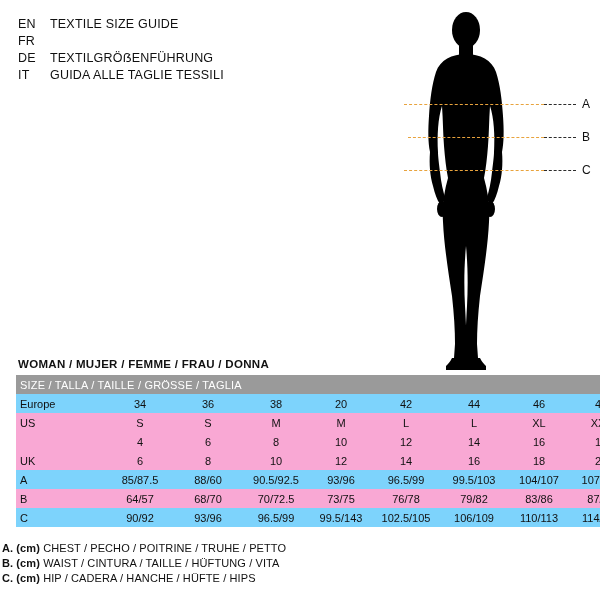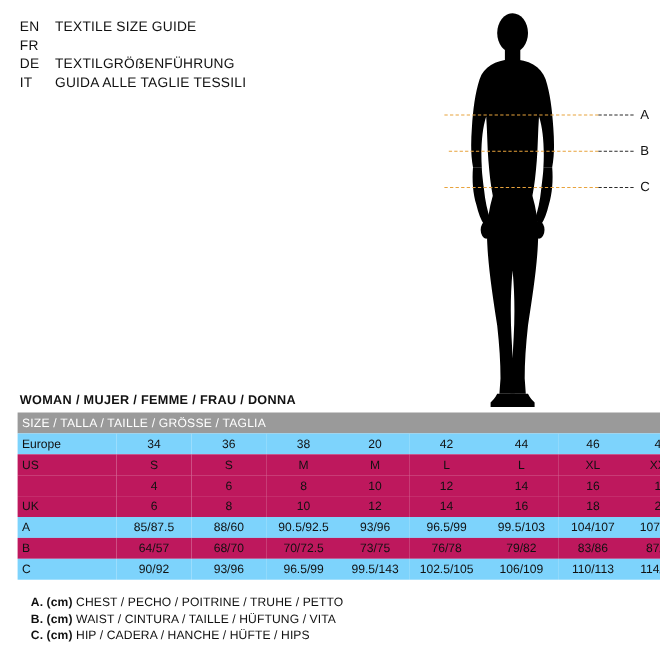--- a/index.html
+++ b/index.html
@@ -110,27 +110,27 @@
     font-weight: normal;
     text-align: left;
     padding-left: 4px;
     letter-spacing: 0.2px;
     font-size: 11px;
   }
   tr.shaded td {
     background: #7dd3fc;
   }
   tr.plain td {
-    background: #be185d;
+    background: #f9a8d4;
   }
 
   
   .notes {
     position: absolute;
-    left: 28px;
+    left: 2px;
     top: 541px;
     width: 560px;
   }
   .note-row {
     font-size: 11px;
     line-height: 15px;
     color: #111;
     letter-spacing: 0.1px;
   }
   .note-row b {

